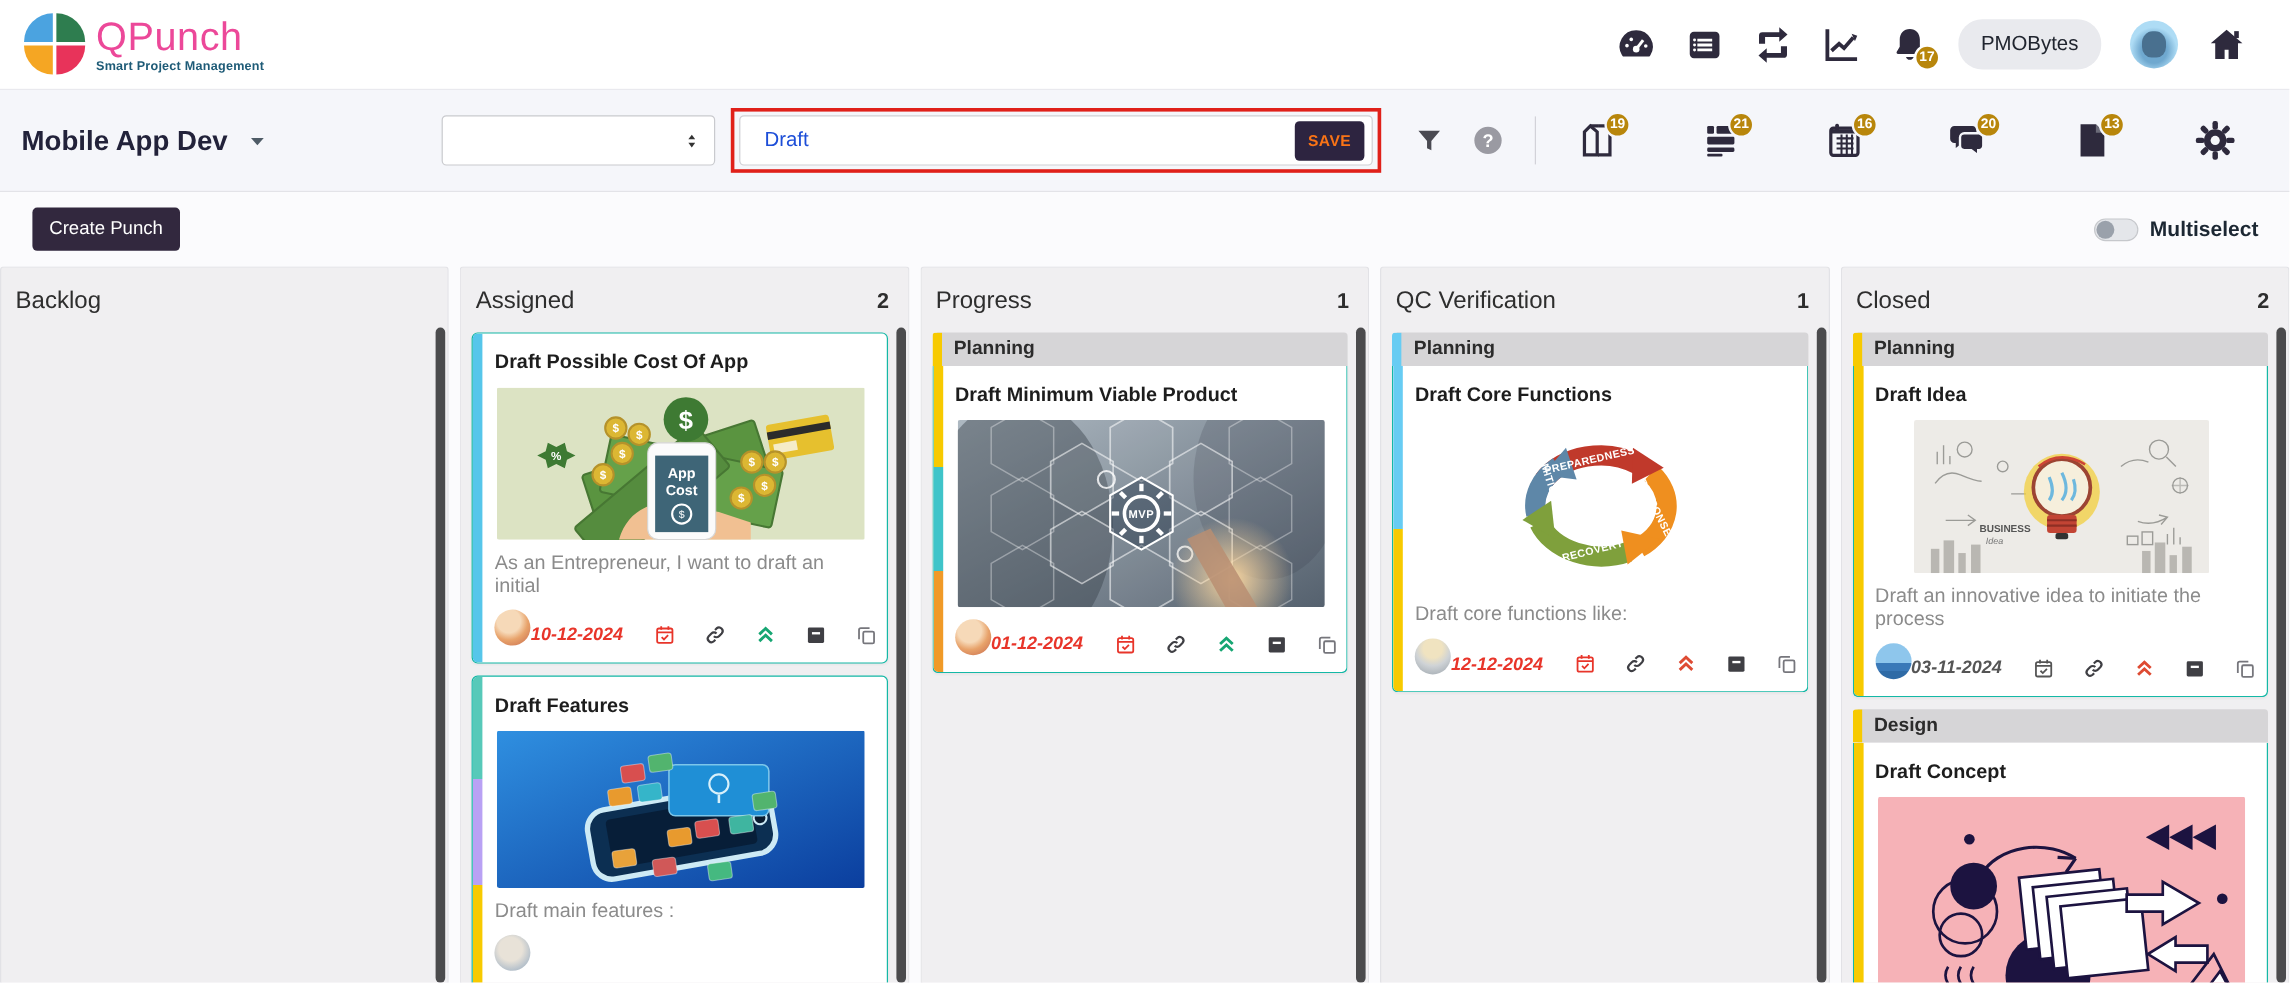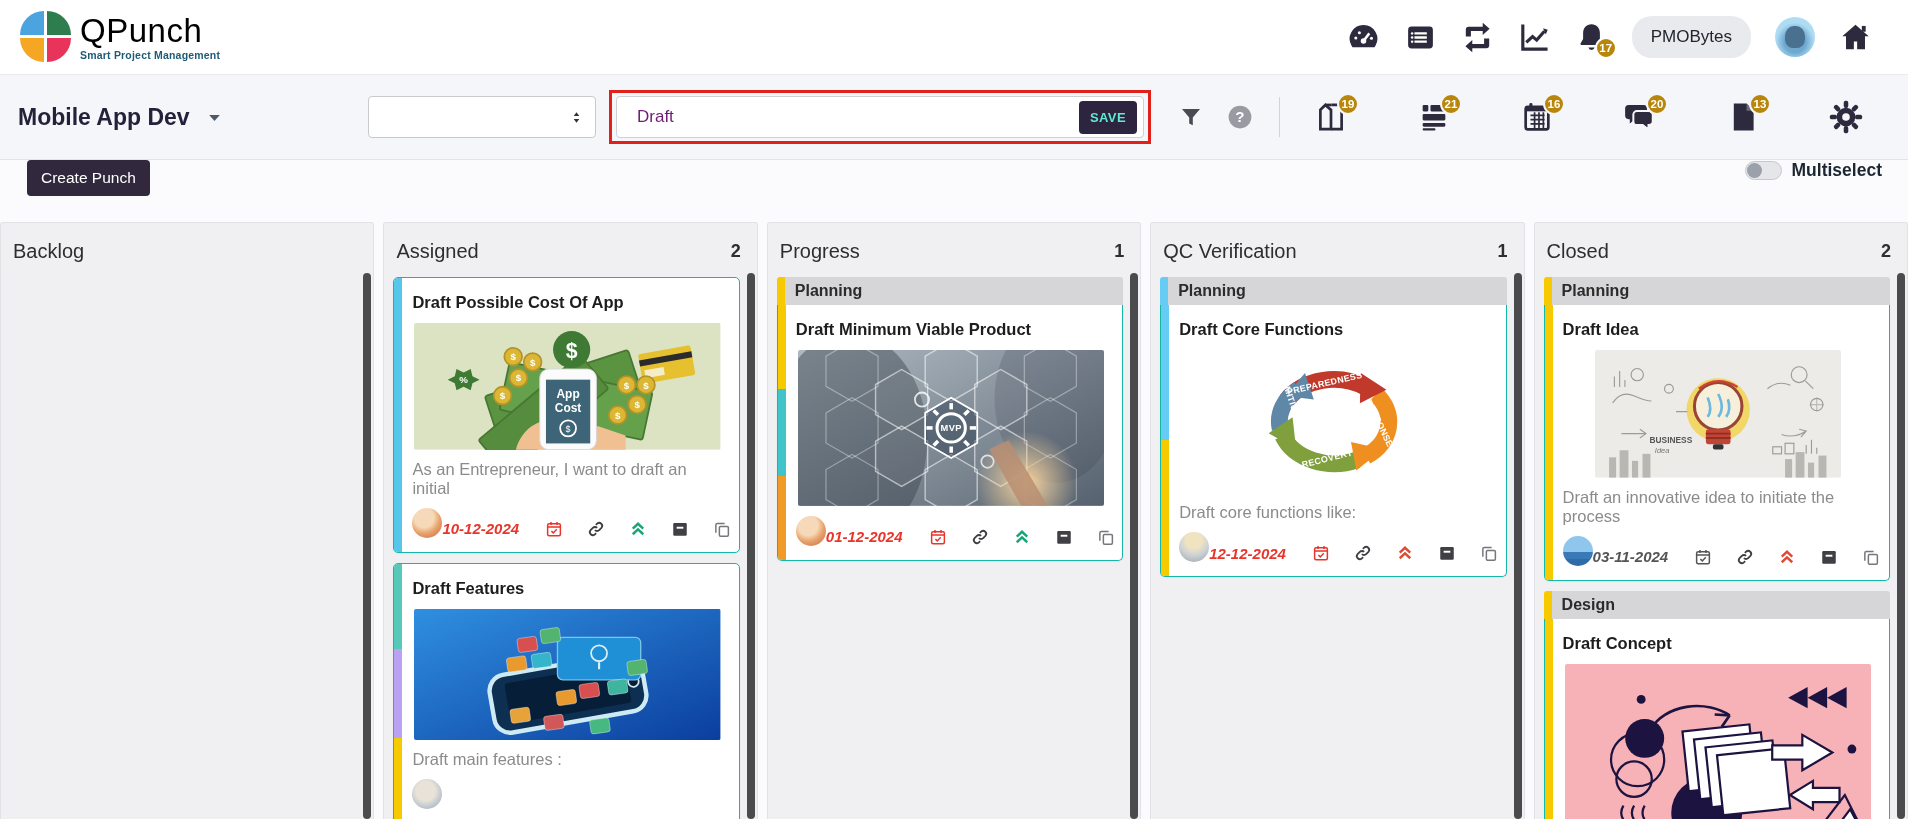--- a/index.html
+++ b/index.html
@@ -7,21 +7,21 @@
 svg{display:block}
 
 .app-header{height:75px;display:flex;align-items:center;justify-content:space-between;padding:0 36px 0 20px;background:#fff;border-bottom:1px solid #e9e9ee}
 .logo{display:flex;align-items:center;gap:8px;cursor:pointer}
 .logo-mark{width:52px;height:52px;position:relative}
 .logo-mark i{position:absolute;width:24px;height:24px}
 .logo-mark .q1{top:0;left:0;background:#4ba3e0;border-radius:100% 0 0 0}
 .logo-mark .q2{top:0;left:27px;background:#2e7d4f;border-radius:0 100% 0 0}
 .logo-mark .q3{top:27px;left:0;background:#f5a623;border-radius:0 0 0 100%}
 .logo-mark .q4{top:27px;left:27px;background:#e8335a;border-radius:0 0 100% 0}
-.logo-text{font-size:33px;color:#000000;letter-spacing:.5px;line-height:1}
+.logo-text{font-size:33px;color:#ec4899;letter-spacing:.5px;line-height:1}
 .logo-tag{font-size:10.5px;font-weight:700;color:#1e5b77;margin-top:2px;letter-spacing:.2px}
 .hicons{display:flex;align-items:center;gap:24px}
 .hicon{width:33px;height:33px;color:#2e2a3d;position:relative;cursor:pointer}
 .hicon svg{width:100%;height:100%}
 .nbadge{position:absolute;top:-7px;right:-11px;background:#b8860b;color:#fff;font-style:normal;font-size:11.5px;font-weight:700;min-width:22px;height:22px;border-radius:50%;display:flex;align-items:center;justify-content:center;border:2px solid #fff}
 .nbadge:empty{display:none}
 .bell .nbadge{top:auto;bottom:-5px;right:-9px}
 .pill{background:#e9eaee;border:none;border-radius:20px;padding:11px 19px;font-size:17px;color:#20252f;font-family:inherit;cursor:pointer}
 .havatar{width:40px;height:40px;border-radius:50%;background:radial-gradient(circle at 50% 62%,#6fa8cf 0 34%,#aedcf5 60%);position:relative;cursor:pointer;overflow:hidden}
 .havatar b{position:absolute;left:10px;top:9px;width:20px;height:22px;background:#49708f;border-radius:45% 45% 40% 40%}
@@ -29,34 +29,34 @@
 .toolbar{height:85px;background:#f5f6fa;display:flex;align-items:center;padding-left:18px;border-bottom:1px solid #e3e3e8}
 .project{width:330px;display:flex;align-items:center;gap:16px;font-size:23px;font-weight:700;color:#22223a;cursor:pointer}
 .caret{width:17px;height:17px;color:#4e5b66}
 .caret svg{width:100%;height:100%}
 .select{width:228px;height:42px;margin-left:20px;background:#fff;border:1px solid #c9cace;border-radius:4px;display:flex;align-items:center;justify-content:space-between;padding:0 10px 0 14px;cursor:pointer}
 .select-value{font-size:16px;color:#333}
 .updown{width:17px;height:17px;color:#333}
 .updown svg{width:100%;height:100%}
 .redbox{width:542px;height:54px;margin-left:13px;border:3px solid #e02019;display:flex;align-items:center;padding:0 4px}
 .input-wrap{flex:1;height:42px;background:#fff;border:1px solid #cfcfd4;border-radius:4px;display:flex;align-items:center;padding:0 6px 0 4px}
-.status-input{flex:1;border:none;outline:none;font-size:17px;color:#701a75;font-family:inherit;padding-left:16px;background:transparent}
-.save-btn{background:#2d2440;color:#5eead4;border:none;border-radius:4px;font-size:13px;font-weight:700;letter-spacing:.4px;padding:9px 11px;font-family:inherit;cursor:pointer}
+.status-input{flex:1;border:none;outline:none;font-size:17px;color:#1d4ed8;font-family:inherit;padding-left:16px;background:transparent}
+.save-btn{background:#2d2440;color:#f97316;border:none;border-radius:4px;font-size:13px;font-weight:700;letter-spacing:.4px;padding:9px 11px;font-family:inherit;cursor:pointer}
 .ticon{width:24px;height:24px;cursor:pointer}
 .ticon svg{width:100%;height:100%}
 .funnel{color:#4a4a52;margin-left:28px}
 .help{color:#9a9aa2;margin-left:24px;width:26px;height:26px}
 .vdiv{width:1px;height:40px;background:#d2d2d8;margin:0 20px 0 26px}
 .nav-ics{display:flex;align-items:center;gap:69px;margin-left:14px}
 .nav-ic{width:34px;height:34px;color:#2e2a3d;position:relative;cursor:pointer}
 .nav-ic svg{width:100%;height:100%}
 .nav-ic .nbadge{border-color:#f5f6fa}
 
 .board{height:659px;background:#fbfbfd;display:flex;flex-direction:column}
-.actions-row{height:62px;display:flex;align-items:flex-start;justify-content:space-between;padding:0 26px 0 27px}
+.actions-row{height:62px;display:flex;align-items:center;justify-content:space-between;padding:0 26px 0 27px}
 .create-btn{background:#32283e;color:#fff;border:none;border-radius:4px;font-size:15.5px;padding:9px 14px;font-family:inherit;cursor:pointer}
 .ms{display:flex;align-items:center;gap:10px}
 .ms-label{font-size:17.5px;font-weight:700;color:#1c2733}
 .toggle{width:37px;height:19px;border-radius:10px;background:#e4e6ea;border:1px solid #c6c8cc;position:relative;cursor:pointer;display:inline-block}
 .knob{position:absolute;left:1px;top:1px;width:15px;height:15px;border-radius:50%;background:#9aa1ab}
 #columns{flex:1;min-height:0;display:grid;grid-template-columns:repeat(5,1fr);gap:9px}
 .col{background:#f0eff1;border:1px solid #e2e2e6;border-bottom:none;border-radius:3px 3px 0 0;position:relative;overflow:hidden;display:flex;flex-direction:column}
 .col-head{height:50px;display:flex;align-items:center;justify-content:space-between;padding:10px 16px 4px 12px}
 .col-name{font-size:20px;color:#2e2e2e}
 .col-count{font-size:18px;font-weight:700;color:#2e2e2e}

